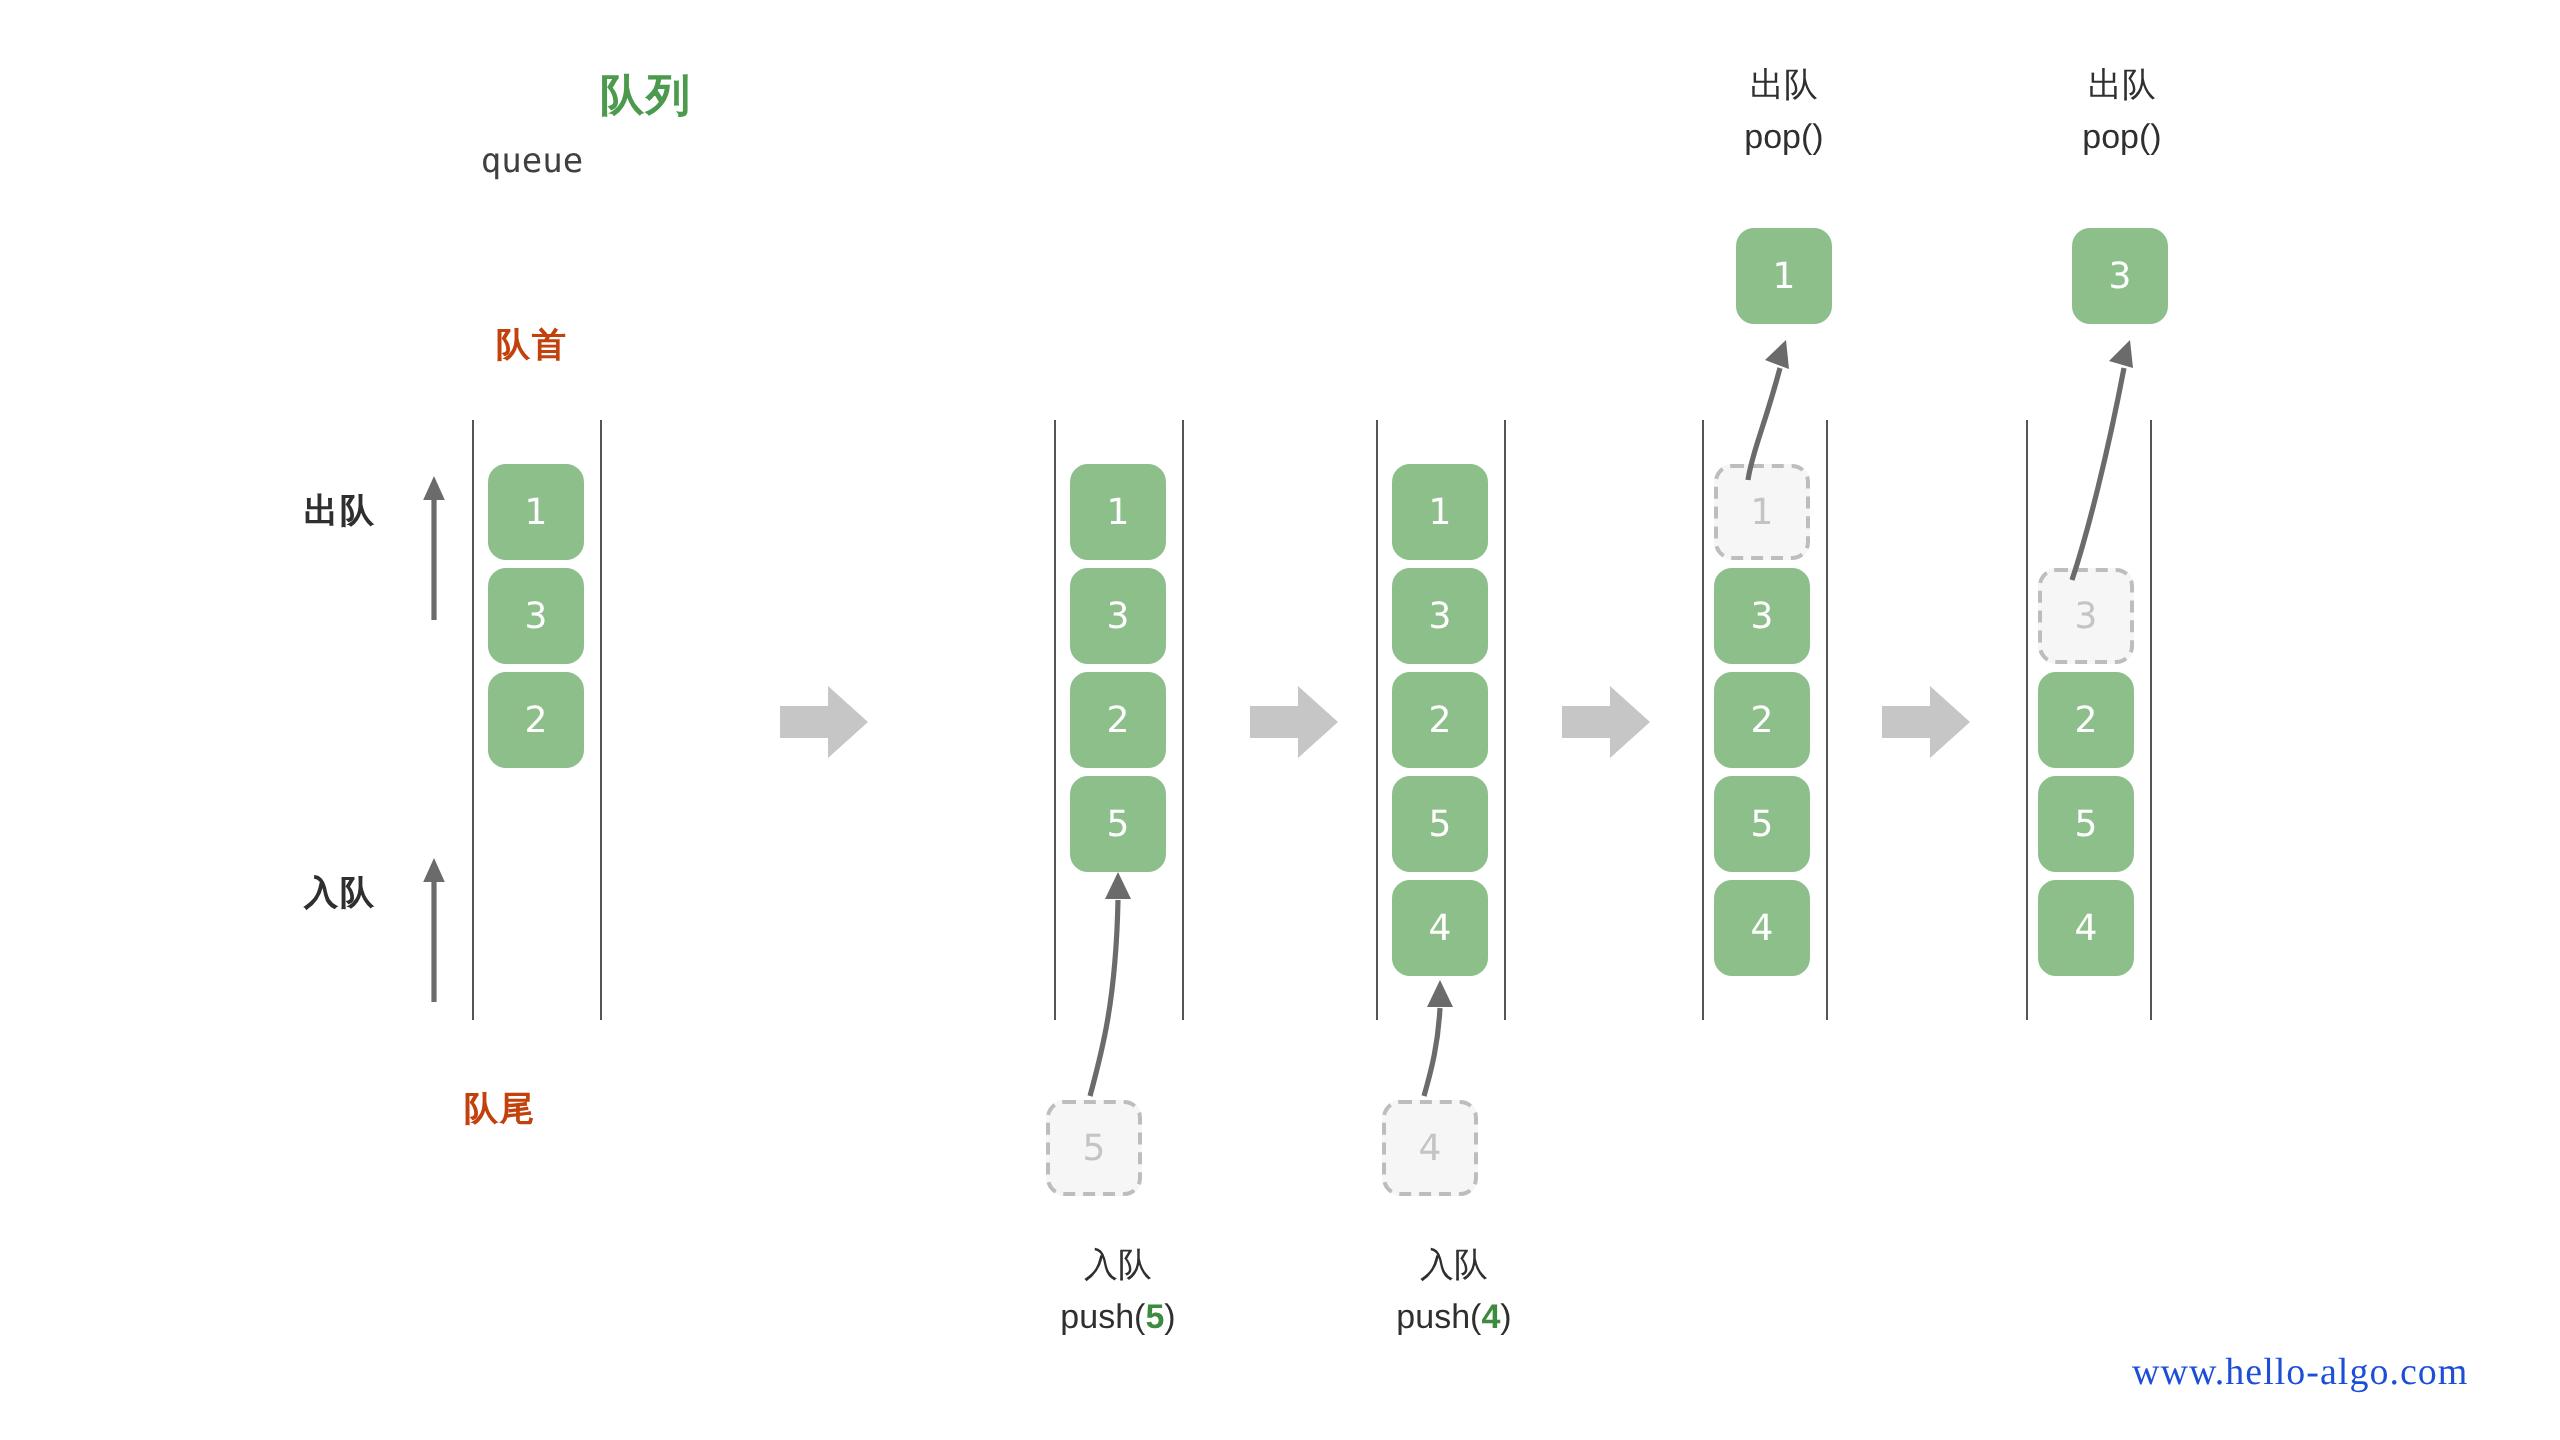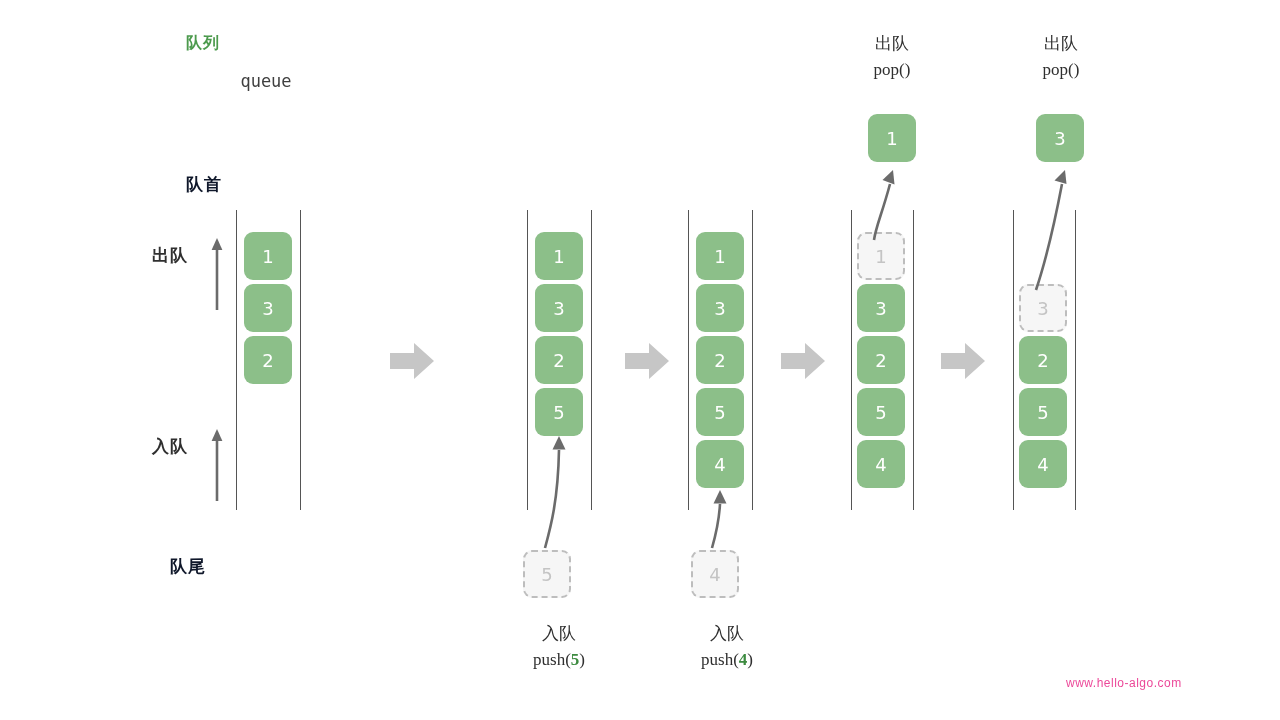--- a/index.html
+++ b/index.html
@@ -14,66 +14,65 @@
     position: relative;
     width: 1280px;
     height: 720px;
     background: #ffffff;
     overflow: hidden;
   }
   .abs { position: absolute; }
 
   
   .title-cn {
-    font-size: 16px;
+    font-size: 22px;
     font-weight: bold;
     color: #4c9a4d;
-    text-align: left;
+    text-align: right;
     letter-spacing: 1px;
   }
   .title-en {
     font-size: 17px;
     color: #3f3f3f;
     text-align: center;
     font-family: "DejaVu Sans Mono", "Liberation Mono", monospace;
   }
   .end-label {
     font-size: 17px;
     font-weight: bold;
-    color: #0f172a;
-    text-align: left;
+    color: #c2410c;
+    text-align: center;
     letter-spacing: 1px;
-    margin-top: 12px;
   }
   .side-label {
     font-size: 17px;
     font-weight: bold;
     color: #2f2f2f;
     text-align: right;
     letter-spacing: 1px;
   }
   .op-label {
     font-size: 17px;
     color: #2f2f2f;
     text-align: center;
     line-height: 1.55;
     white-space: nowrap;
   }
   .op-label .code {
-    font-family: Liberation Serif, serif;
+    font-family: Liberation Sans, sans-serif;
     letter-spacing: 0px;
   }
   .op-label .val {
     color: #3d8b40;
     font-weight: bold;
   }
   .watermark {
-    font-size: 12px;
-    color: #ec4899;
-    font-family: Liberation Sans, sans-serif;
+    font-size: 19px;
+    color: #1d4ed8;
+    font-family: Liberation Serif, serif;
     letter-spacing: 0.5px;
     white-space: nowrap;
   }
 
   
   .rail {
     width: 1px;
     background: #555555;
   }
 

